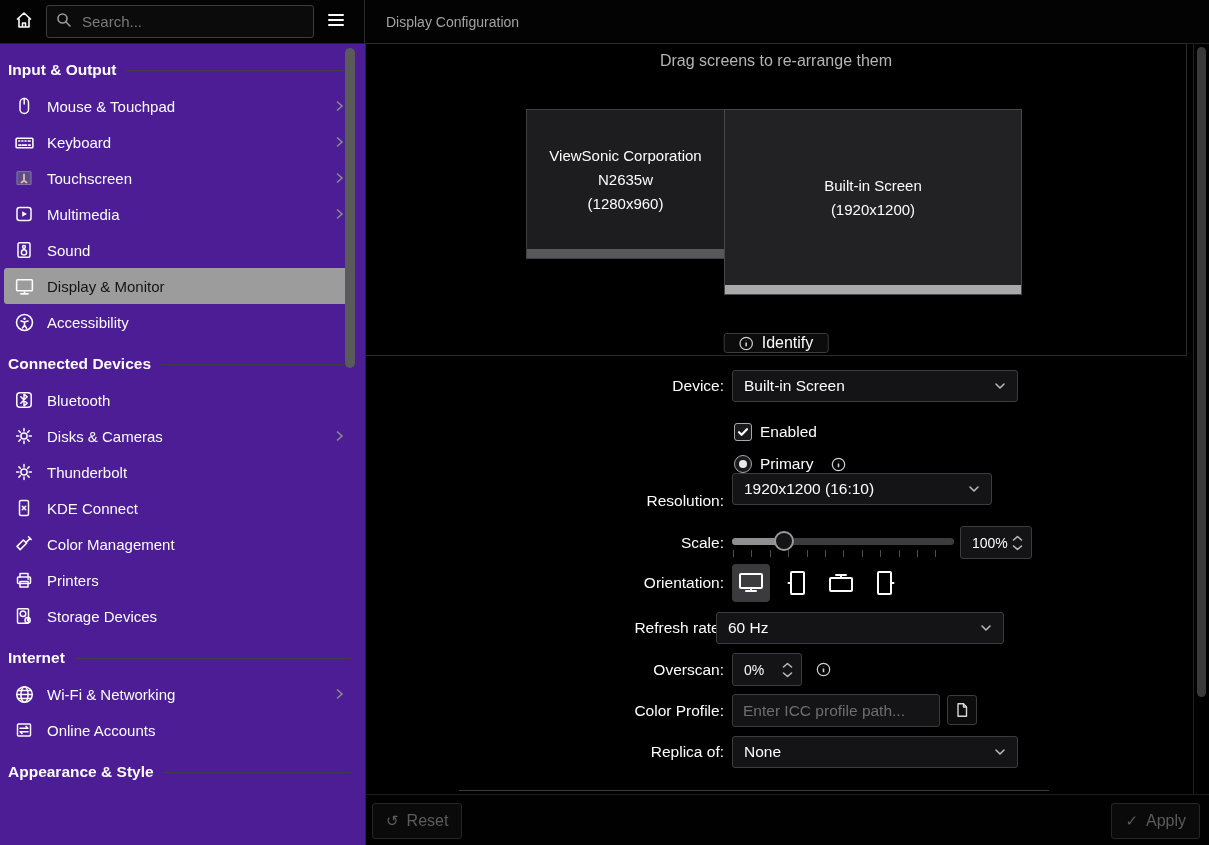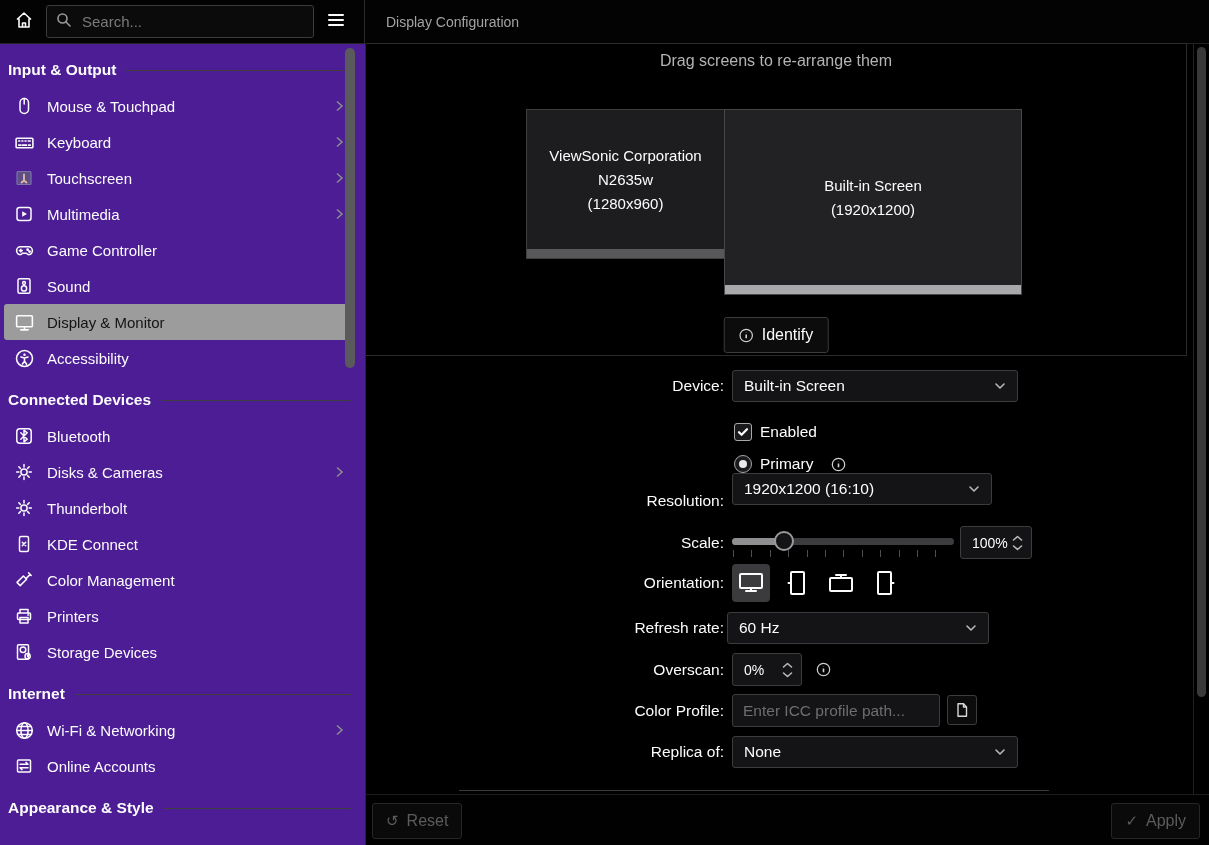--- a/index.html
+++ b/index.html
@@ -40,21 +40,21 @@
   .main { position:relative; flex:1; border-left:1px solid #262626; background:#000; }
   .screens-frame { position:absolute; left:0; top:-1px; width:821px; height:313px; border:1px solid #2a2a2a; border-left:none; }
   .drag-hint { margin-top:8px; text-align:center; font-size:16px; color:#b4b4b4; }
   .monitor { position:absolute; display:flex; align-items:center; justify-content:center; text-align:center; }
   .monitor-1 { left:160px; top:65px; width:199px; height:150px; background:#1d1d1f; border:1px solid #3f3f41; }
   .monitor-2 { left:358px; top:65px; width:298px; height:186px; background:#222225; border:1px solid #47474a; }
   .monitor-label { font-size:15px; line-height:24px; color:#fcfcfc; padding-bottom:8px; }
   .monitor-bar { position:absolute; left:0; right:0; bottom:0; height:9px; }
   .monitor-1 .monitor-bar { background:#58585a; }
   .monitor-2 .monitor-bar { background:#a9a9ab; }
-  .identify-btn { position:absolute; left:50%; transform:translateX(-50%); bottom:2px; height:36px; display:flex; align-items:center; gap:8px; padding:0 14px; background:#0c0c0c; border:1px solid #3c3c3e; border-radius:3px; font-size:16px; color:#fcfcfc; }
+  .identify-btn { position:absolute; left:50%; transform:translateX(-50%); bottom:2px; height:20px; display:flex; align-items:center; gap:8px; padding:0 14px; background:#0c0c0c; border:1px solid #3c3c3e; border-radius:3px; font-size:16px; color:#fcfcfc; }
 
   
   .form-label { position:absolute; left:100px; width:258px; text-align:right; font-size:15.5px; color:#fcfcfc; }
   .lh32 { line-height:32px; }
   .combo { position:absolute; display:flex; align-items:center; justify-content:space-between; height:32px; padding:0 10px 0 11px; background:#141416; border:1px solid #3c3c3e; border-radius:3px; font-size:15.5px; color:#fcfcfc; }
   .combo svg, .spin svg { stroke:#b8b8b8; fill:none; stroke-width:1.6; stroke-linecap:round; stroke-linejoin:round; }
   .checkrow { position:absolute; display:flex; align-items:center; gap:8px; height:22px; }
   .checkbox { width:18px; height:18px; background:#1a1a1c; border:1.5px solid #a8a8a8; border-radius:3px; display:flex; align-items:center; justify-content:center; }
   .checkbox svg { stroke:#fcfcfc; fill:none; stroke-width:2.2; stroke-linecap:round; stroke-linejoin:round; }
   .radio { width:18px; height:18px; background:#1a1a1c; border:1.5px solid #a8a8a8; border-radius:50%; display:flex; align-items:center; justify-content:center; }
@@ -188,31 +188,20 @@
             </span>
           <span class="sb-label">Multimedia</span>
           <span class="sb-chevron">
               <svg width="16" height="16" viewBox="0 0 16 16">
                 <path d="m6 3.5 5 4.5-5 4.5"></path>
               </svg>
             </span>
         </div>
         <div class="sb-item">
           <span class="sb-icon">
-              <svg width="21" height="21" viewBox="0 0 20 20">
-                <path d="M6 6.5h8c2 0 3.5 1.6 3.5 3.6S16 14 14.2 14c-1 0-1.7-.6-2.2-1.3h-4C7.5 13.4 6.8 14 5.8 14 4 14 2.5 12.1 2.5 10.1S4 6.5 6 6.5z"></path>
-                <path d="M6.5 8.8v2.6M5.2 10.1h2.6"></path>
-                <circle cx="13" cy="9.2" r=".6" fill="#fcfcfc"></circle>
-                <circle cx="14.8" cy="11" r=".6" fill="#fcfcfc"></circle>
-              </svg>
-            </span>
-          <span class="sb-label">Game Controller</span>
-        </div>
-        <div class="sb-item">
-          <span class="sb-icon">
               <svg width="20" height="20" viewBox="0 0 20 20">
                 <rect x="4" y="2.8" width="12" height="14.4" rx="1.5"></rect>
                 <circle cx="10" cy="7" r="1.4"></circle>
                 <circle cx="10" cy="12.4" r="2.6"></circle>
               </svg>
             </span>
           <span class="sb-label">Sound</span>
         </div>
         <div class="sb-item selected">
           <span class="sb-icon">
@@ -463,21 +452,21 @@
         </div>
         <div class="orient-btn">
           <svg width="24" height="28" viewBox="0 0 24 28">
               <rect x="4" y="3" width="13" height="22" rx="1"></rect>
               <path d="M17 12v4M17 14h2.5"></path>
             </svg>
         </div>
       </div>
 
       <div class="form-label lh32" style="top:568px">Refresh rate:</div>
-      <div class="combo" style="left:361px; top:568px; width:262px">
+      <div class="combo" style="left:350px; top:568px; width:288px">
         <span>60 Hz</span>
         <svg width="14" height="14" viewBox="0 0 14 14">
             <path d="m3 5 4 4 4-4"></path>
           </svg>
       </div>
 
       <div class="form-label" style="top:609px; line-height:33px">Overscan:</div>
       <div class="spin" style="left:366px; top:609px; width:70px">
         <span>0%</span>
         <span class="spin-arrows">

